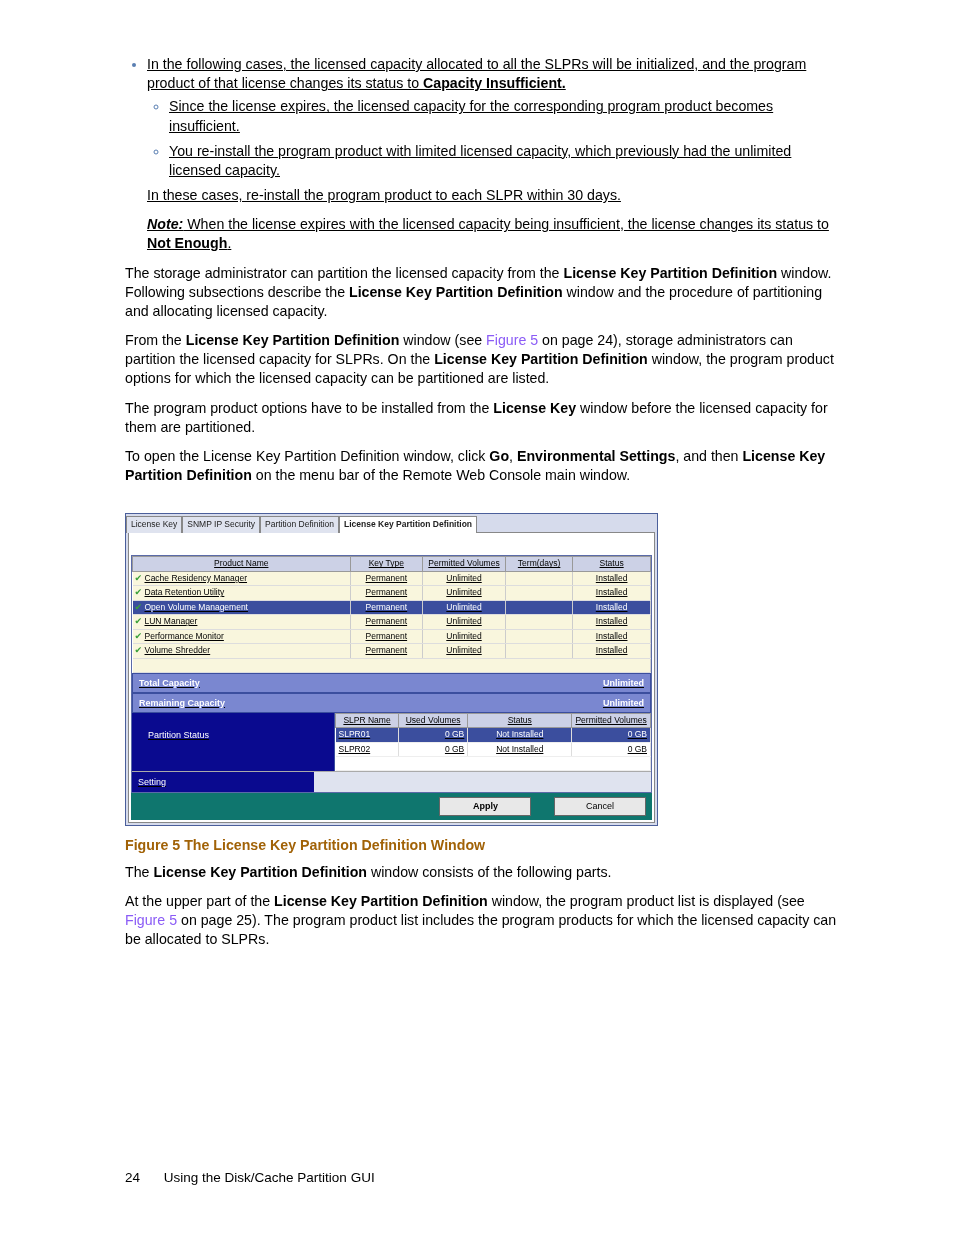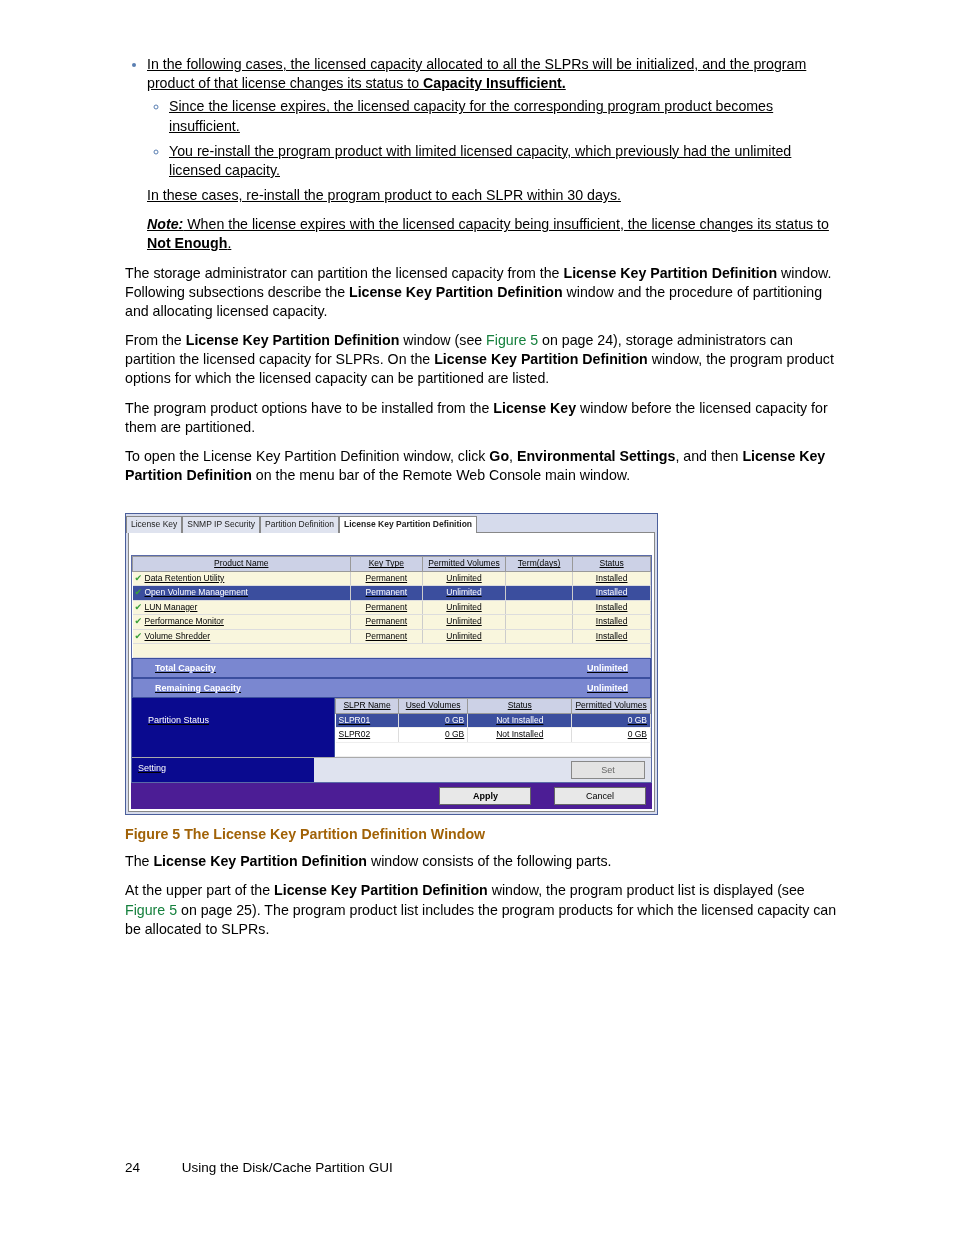--- a/index.html
+++ b/index.html
@@ -13,24 +13,24 @@
     width: 954px;
     box-sizing: border-box;
   }
   ul.level1 { padding-left: 22px; margin: 0 0 8px 0; }
   ul.level2 { padding-left: 22px; margin: 4px 0 6px 0; }
   ul li { margin-bottom: 6px; text-decoration: underline; }
   ul li::marker { color: #5a7fb2; font-size: 14px; }
   p { margin: 0 0 10px 0; }
   .bold { font-weight: bold; }
   .italic { font-style: italic; }
-  .link { color: #15803d; }
+  .link { color: #8b5cf6; }
   .figcap { color: #a16207; font-weight: bold; margin: 10px 0 8px 0; }
   .footer { margin-top: 220px; font-size: 13.5px; }
-  .footer .pn { margin-right: 38px; }
+  .footer .pn { margin-right: 20px; }
 
   
   .fig-wrap { margin: 28px 0 8px 0; }
   .ss {
     width: 531px;
     border: 1px solid #4b5f9b;
     background: #d6dbec;
     font-family: Arial, sans-serif;
     font-size: 9px;
     color: #000;
@@ -74,21 +74,21 @@
   }
   .tick::before {
     content: "✔"; color: #3aa03a; font-size: 9px; position: absolute; left: 0; top: -1px;
   }
   tr.rowsel td { background: #3b4e9e; color: #fff; }
   .gtab-filler td { height: 28px; background: #f9f6dd; border-right: 1px solid #ccc; border-bottom: none; }
   .band {
     background: #7a87d0; color: #fff; font-weight: bold;
     border: 1px solid #3b4e9e;
     display: flex; justify-content: space-between;
-    padding: 3px 22px; font-size: 9px;
+    padding: 3px 6px; font-size: 9px;
   }
   .side-layout { display: flex; }
   .side-left {
     width: 170px; background: #0a0a8f; color: #fff;
     padding: 16px; font-size: 9px; border-right: 1px solid #3b4e9e;
   }
   .side-right { flex: 1; position: relative; }
   table.ptab { border-collapse: collapse; width: 100%; font-size: 8.5px; }
   table.ptab th { background: #ccd1e6; border: 1px solid #999; padding: 1px 2px; font-weight: normal; text-align: center; }
   table.ptab td { background: #fff; border-bottom: 1px solid #eee; border-right: 1px solid #ddd; padding: 1px 3px; text-align: center; height: 11px; }
@@ -97,21 +97,21 @@
   table.ptab tr.srowsel td { background: #3b4e9e; color: #fff; }
   .ptab-blank { height: 85px; background: #fff; border: none; }
   .side-actions { display: flex; background: #dfe3ef; border-top: 1px solid #aaa; }
   .act-left { width: 170px; background: #0a0a8f; color: #fff; padding: 4px 6px; font-size: 9px; }
   .act-right { flex: 1; text-align: right; padding: 3px 6px; }
   .btn {
     display: inline-block; border: 1px solid #888; background: #e3e3e3;
     font-size: 9px; padding: 2px 16px; color: #666; margin-left: 6px;
     min-width: 40px; text-align: center;
   }
-  .bottom-bar { text-align: right; padding: 4px 6px; background: #4c1d95; }
+  .bottom-bar { text-align: right; padding: 4px 6px; background: #0f766e; }
   .btn2 {
     display: inline-block; border: 1px solid #666; background: #e8e8e8;
     font-size: 9px; padding: 2px 20px; margin-left: 20px; min-width: 50px; text-align: center;
   }
 </style>
 </head>
 <body>
 
 <ul class="level1">
   <li>
@@ -164,20 +164,27 @@
             <tr>
               <th>Product Name</th>
               <th>Key Type</th>
               <th>Permitted Volumes</th>
               <th>Term(days)</th>
               <th>Status</th>
             </tr>
           </thead>
           <tbody id="ptbody">
               <tr>
+                <td class="pname"><span class="tick"></span><span>Cache Residency Manager</span></td>
+                <td>Permanent</td>
+                <td>Unlimited</td>
+                <td></td>
+                <td>Installed</td>
+              </tr>
+              <tr>
                 <td class="pname"><span class="tick"></span><span>Data Retention Utility</span></td>
                 <td>Permanent</td>
                 <td>Unlimited</td>
                 <td></td>
                 <td>Installed</td>
               </tr>
               <tr class="rowsel">
                 <td class="pname"><span class="tick"></span><span>Open Volume Management</span></td>
                 <td>Permanent</td>
                 <td>Unlimited</td>
@@ -255,23 +262,20 @@
               <tbody>
                   <tr>
                     <td colspan="4" class="ptab-blank"></td>
                   </tr>
                 </tbody>
             </table>
           </div>
         </div>
         <div class="side-actions">
           <div class="act-left">Setting</div>
-          <div class="act-right">
-            <span class="btn">Set</span>
-          </div>
         </div>
       </div>
       <div class="bottom-bar">
         <span class="btn2" style="font-weight:bold;color:#000;">Apply</span>
         <span class="btn2">Cancel</span>
       </div>
     </div>
   </div>
 </div>
 

